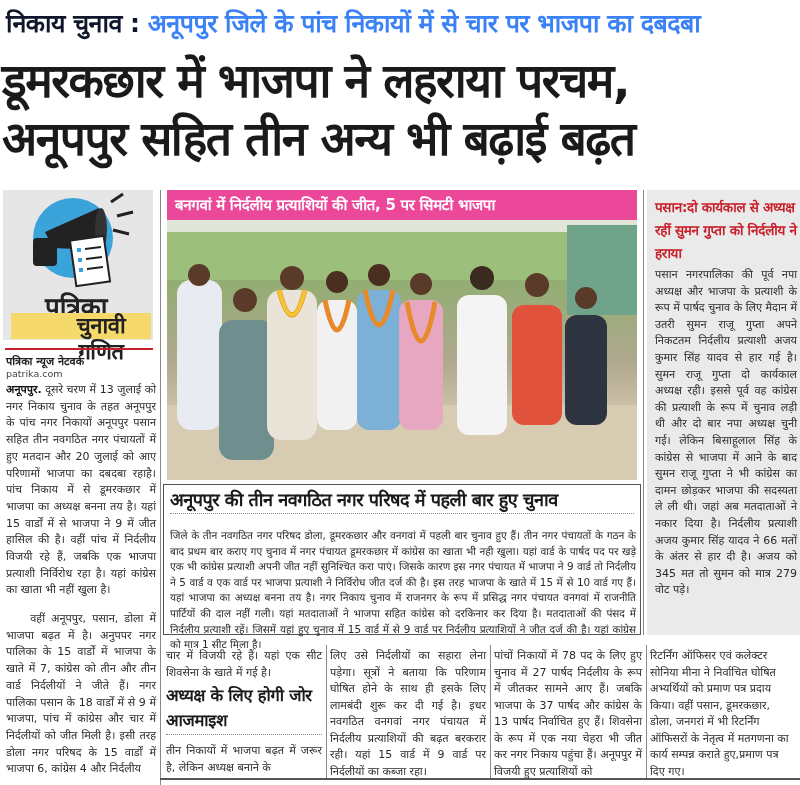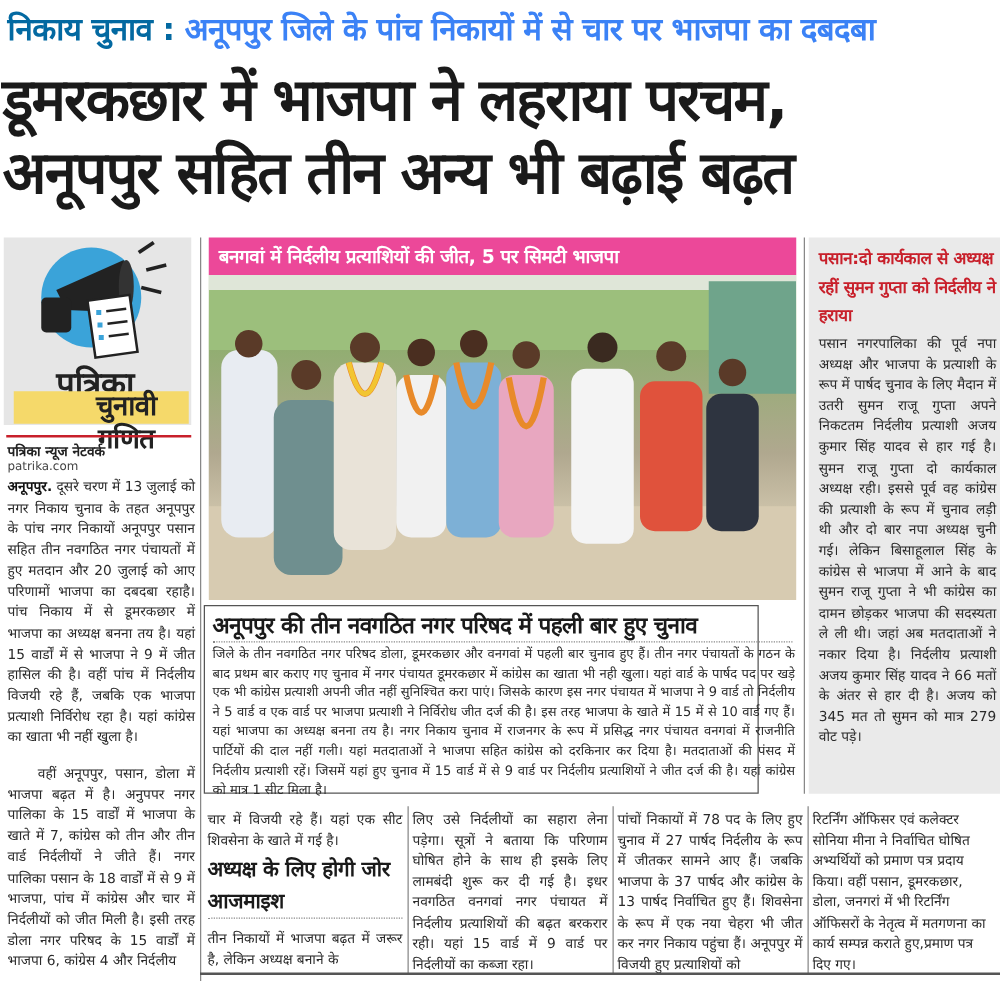--- a/index.html
+++ b/index.html
@@ -1,41 +1,41 @@
 <!DOCTYPE html>
 <html><head>
 <meta charset="utf-8">
 <style>
   * { box-sizing: border-box; margin: 0; padding: 0; }
   body { width: 800px; height: 785px; background: #ffffff; font-family: "DejaVu Sans", sans-serif; color: #1a1a1a; overflow: hidden; position: relative; }
   .kicker { position: absolute; left: 6px; top: 4px; width: 794px; height: 40px; font-size: 25px; font-weight: bold; white-space: nowrap; letter-spacing: -0.5px; line-height: 40px; }
-  .kicker .red { color: #0369a1; }
+  .kicker .red { color: #0f172a; }
   .kicker .black { color: #3b82f6; }
   .headline { position: absolute; left: 2px; top: 52px; width: 798px; font-size: 47px; line-height: 58px; font-weight: bold; font-family: "DejaVu Sans", sans-serif; letter-spacing: -1.5px; color: #1a1a1a; white-space: nowrap; transform: scaleX(0.98); transform-origin: left; }
   
   .logo-box { position: absolute; left: 3px; top: 190px; width: 150px; height: 150px; background: #e6e6e6; }
   .logo-circle { position: absolute; left: 30px; top: 8px; width: 80px; height: 80px; border-radius: 50%; background: #3aa3d9; }
   .logo-box svg { position: absolute; left: 0; top: 0; }
   .logo-label-1 { position: absolute; left: 42px; top: 98px; font-size: 26px; font-weight: bold; color: #222; }
   .logo-label-2 { position: absolute; left: 8px; top: 123px; height: 26px; width: 140px; background: #f5d96a; font-size: 22px; font-weight: bold; color: #222; line-height: 26px; text-align: center; letter-spacing: -0.5px; padding-left: 40px; }
   .logo-rule { position: absolute; left: 5px; top: 348px; width: 148px; height: 2px; background: #c8202b; }
   .byline { position: absolute; left: 6px; top: 353px; font-size: 11px; font-weight: bold; color: #222; }
   .byline-site { position: absolute; left: 6px; top: 368px; font-size: 9.5px; color: #444; }
   .col-text { position: absolute; font-size: 11px; line-height: 16.7px; color: #2a2a2a; text-align: justify; }
   .col-text b { color: #111; }
   .col1a { left: 6px; top: 382px; width: 150px; }
   .col1b { left: 6px; top: 611px; width: 150px; }
   .vrule { position: absolute; width: 1px; background: #888; }
   
   .photo-caption-bar { position: absolute; left: 167px; top: 190px; width: 470px; height: 30px; background: #ec4899; color: #fff; font-size: 15px; font-weight: bold; line-height: 30px; padding-left: 8px; white-space: nowrap; letter-spacing: -0.3px; }
   .photo { position: absolute; left: 167px; top: 220px; width: 470px; height: 260px; overflow: hidden; background: linear-gradient(#c9d7bc 0%, #8fae6f 20%, #b0a88f 55%, #d8cdb4 80%, #e4dac4 100%); }
-  .box { position: absolute; left: 163px; top: 484px; width: 444px; height: 151px; border: 1px solid #555; background: #fff; }
+  .box { position: absolute; left: 163px; top: 484px; width: 478px; height: 151px; border: 1px solid #555; background: #fff; }
   .box-title { position: absolute; left: 6px; top: 2px; font-size: 18px; font-weight: bold; color: #1a1a1a; white-space: nowrap; letter-spacing: -0.5px; }
   .box-dots { position: absolute; left: 6px; top: 28px; width: 464px; border-top: 1px dotted #888; }
-  .box-text { position: absolute; left: 6px; top: 31px; width: 466px; font-size: 10.4px; line-height: 15.6px; color: #2a2a2a; text-align: justify; }
+  .box-text { position: absolute; left: 6px; top: 43px; width: 466px; font-size: 10.4px; line-height: 15.6px; color: #2a2a2a; text-align: justify; }
   
   .side { position: absolute; left: 647px; top: 190px; width: 153px; height: 445px; background: #eaeaea; }
   .side-title { position: absolute; left: 8px; top: 6px; width: 145px; font-size: 13.5px; line-height: 23px; font-weight: bold; color: #c8202b; letter-spacing: -0.3px; }
   .side-text { position: absolute; left: 8px; top: 77px; width: 142px; font-size: 11px; line-height: 16.6px; color: #2a2a2a; }
   
   .bottom-rule { position: absolute; left: 160px; top: 778px; width: 640px; height: 2px; background: #555; }
   .col2 { left: 166px; top: 648px; width: 156px; font-size: 11px; line-height: 16.5px; }
   .sub-head { position: absolute; left: 166px; top: 683px; width: 156px; font-size: 16.5px; font-weight: bold; line-height: 25px; color: #1a1a1a; letter-spacing: -0.3px; }
   .sub-dots { position: absolute; left: 166px; top: 734px; width: 156px; border-top: 1px dotted #888; }
   .col2b { left: 166px; top: 743px; width: 156px; font-size: 11px; line-height: 16.5px; }

